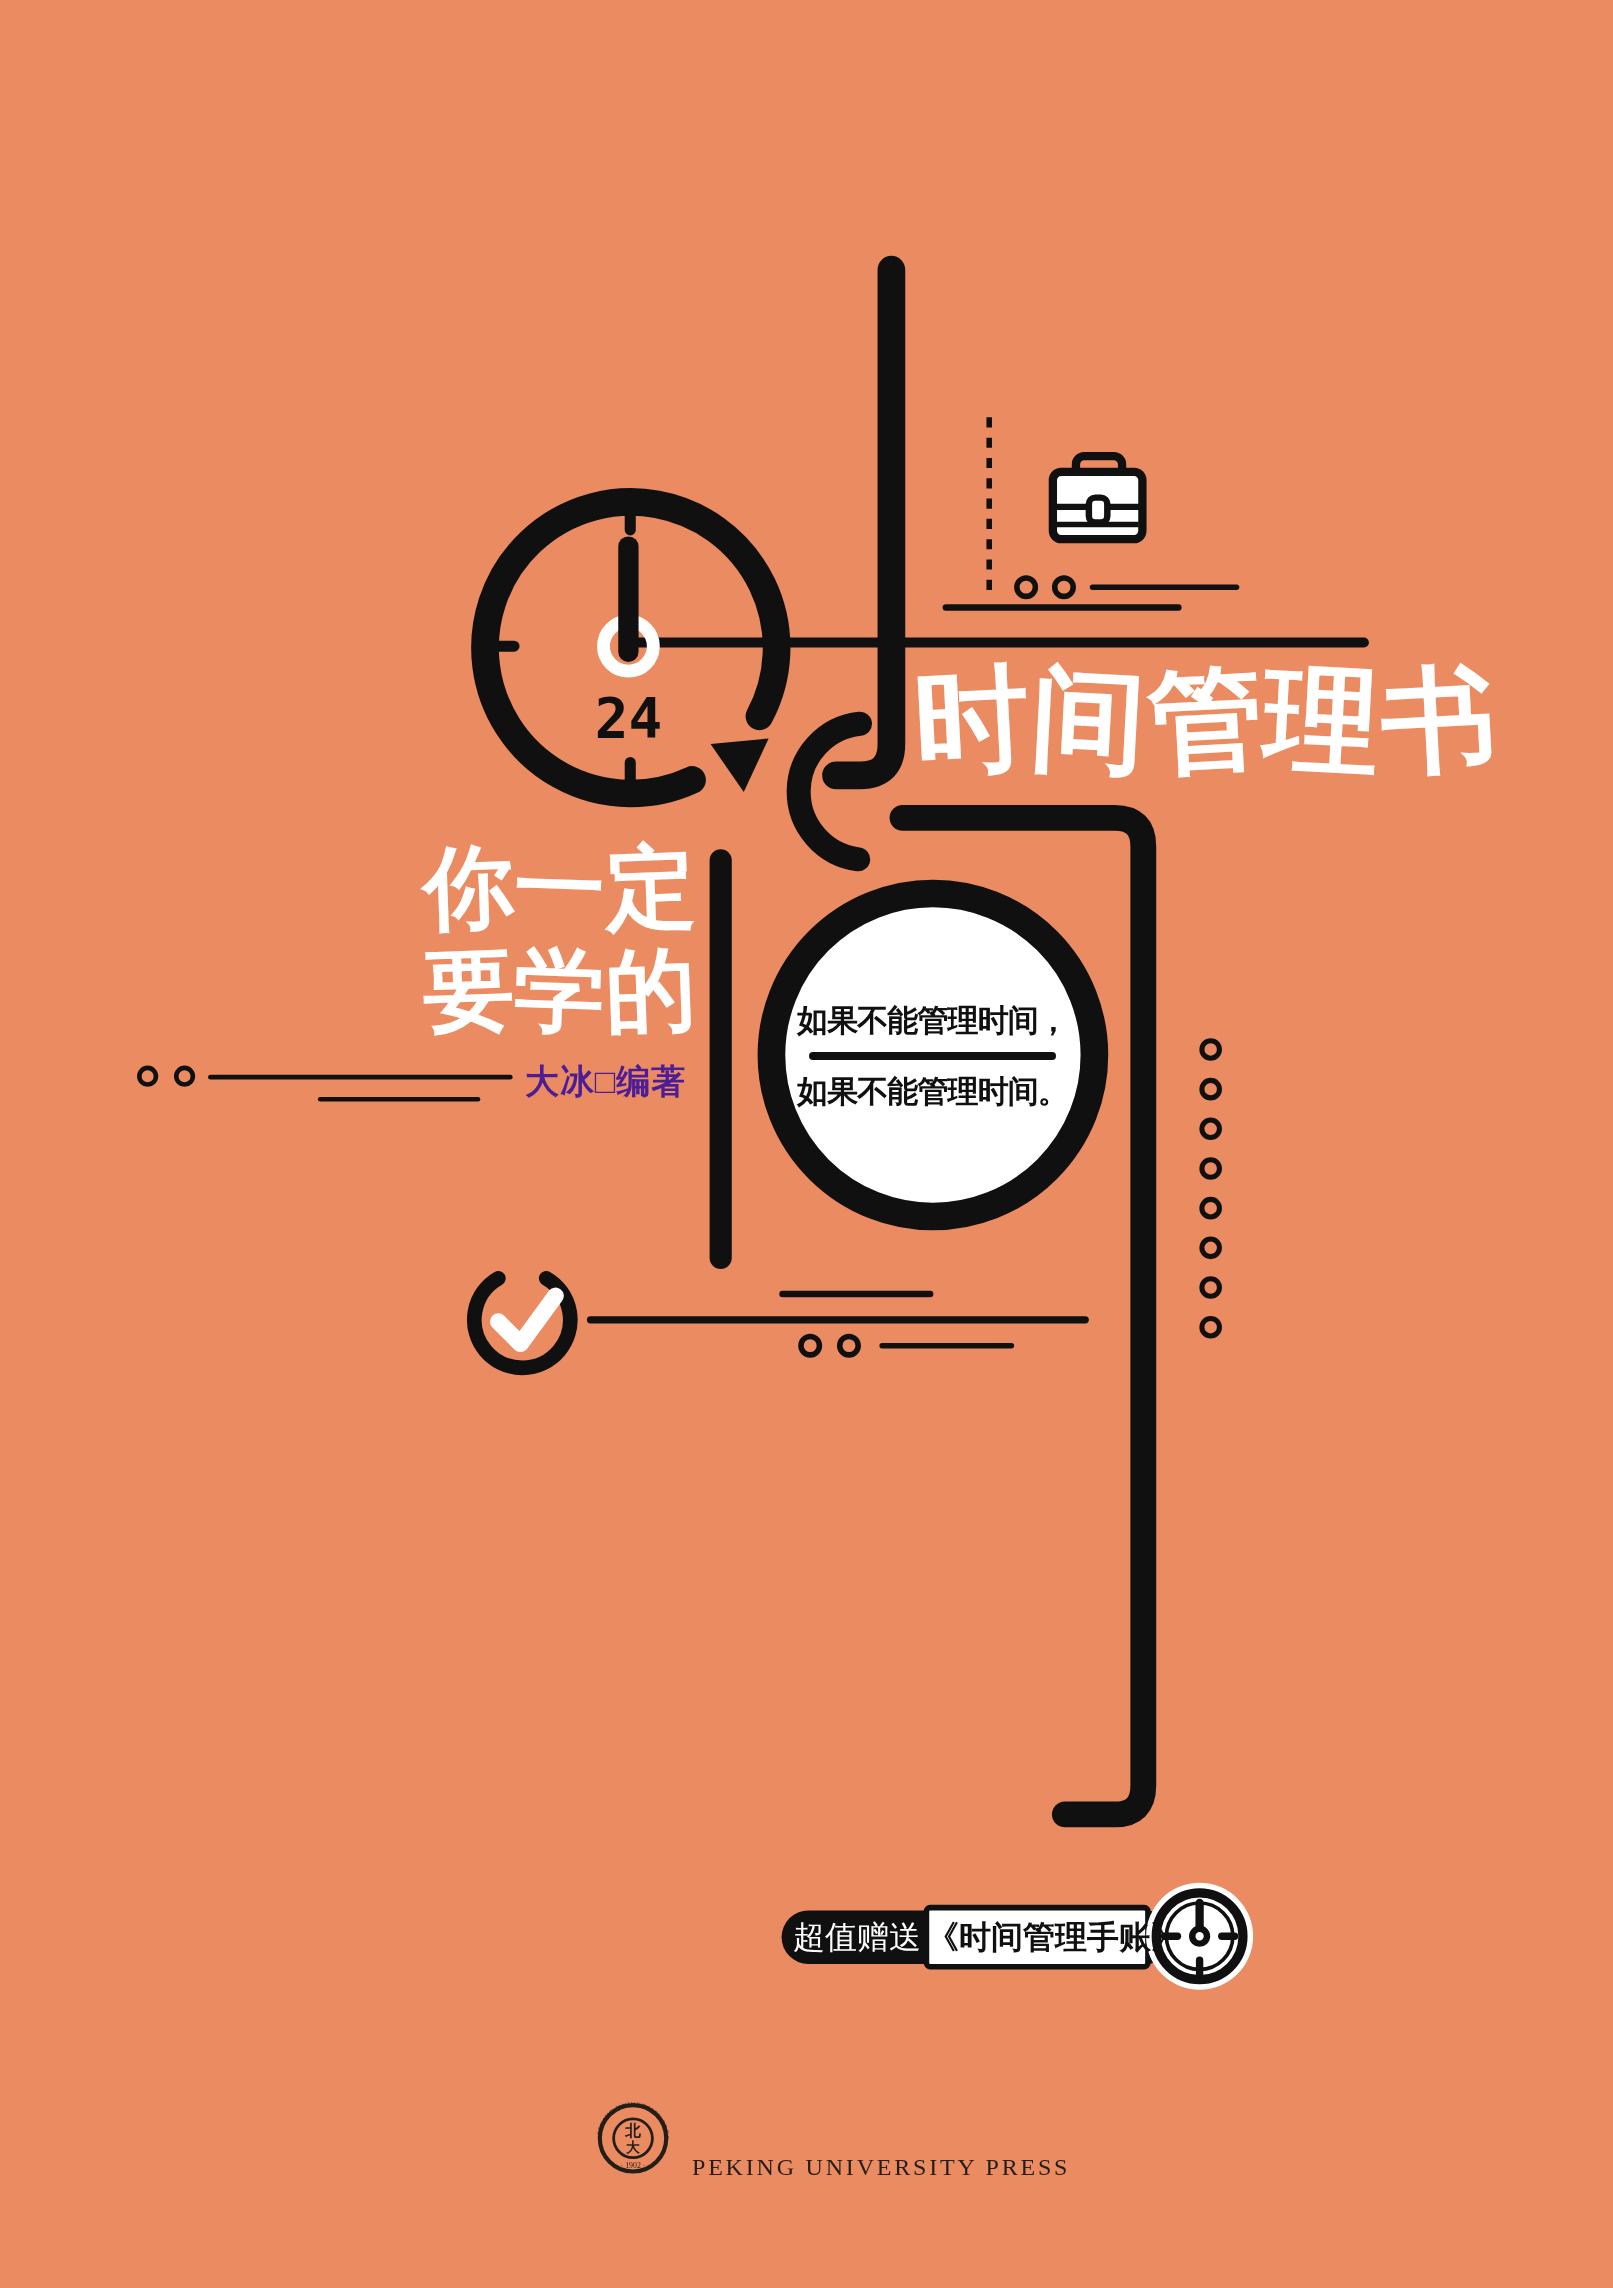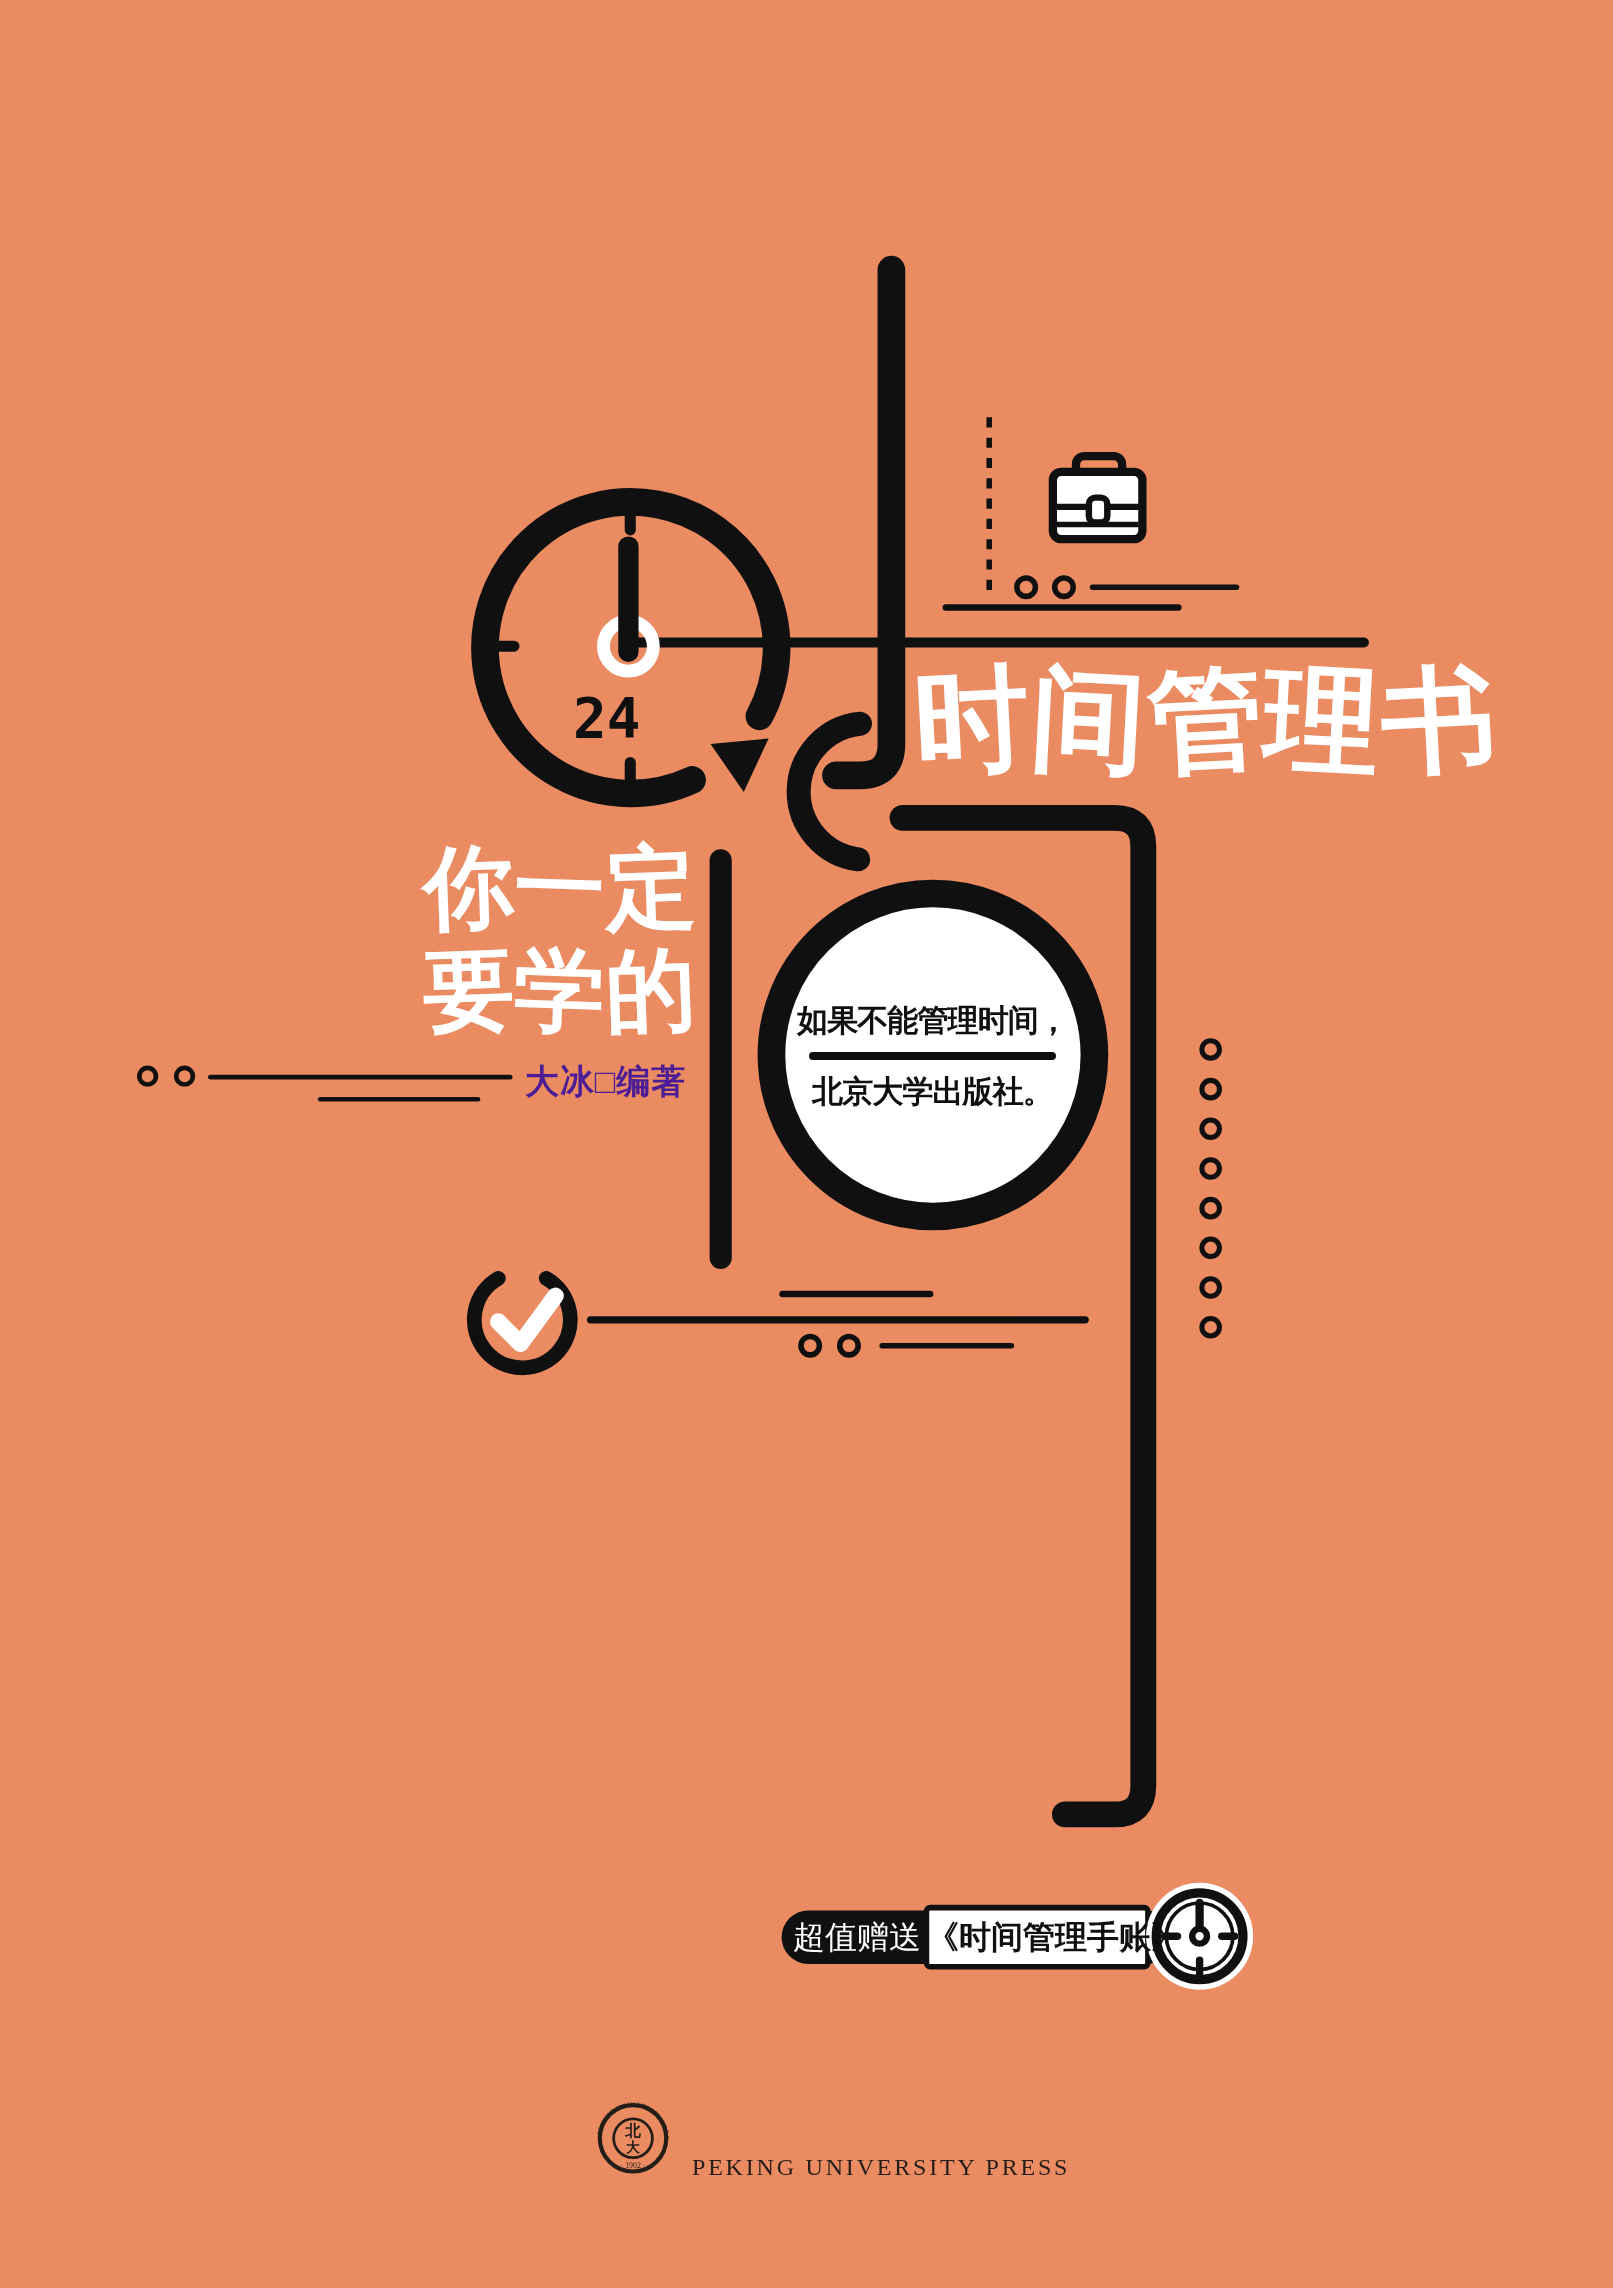--- a/index.html
+++ b/index.html
@@ -23,21 +23,21 @@
   .author{
     left:525px;top:1059px;width:240px;
     font-size:34px;font-weight:bold;color:#4c1d95;letter-spacing:0.9px;white-space:nowrap;
   }
   .quote{
     left:785px;top:1001px;width:295px;text-align:center;color:#101010;
   }
   .q-line{font-size:31px;font-weight:900;line-height:39px;letter-spacing:-0.9px;white-space:nowrap;}
   .q-divider{width:247px;height:8.3px;background:#101010;border-radius:4.6px;margin:12px auto;}
   .clock24{
-    left:573px;top:685px;width:111px;
+    left:573px;top:685px;width:111px;text-align:center;
     font-family:"DejaVu Sans Mono","Liberation Mono",monospace;
     font-size:56px;font-weight:bold;color:#101010;
   }
   .badge-gift{
     left:785px;top:1918px;width:144px;text-align:center;
     font-size:32px;font-weight:400;color:#ffffff;line-height:39px;white-space:nowrap;
   }
   .badge-item{
     left:927px;top:1922px;width:222px;text-align:center;
     font-size:32px;font-weight:900;color:#101010;line-height:31px;white-space:nowrap;
@@ -167,21 +167,21 @@
   <div class="abs subtitle">
     <div><span style="display:inline-block;transform:rotate(-2deg)">你</span><span style="display:inline-block;transform:rotate(2deg)">一</span><span style="display:inline-block;transform:rotate(-2deg)">定</span></div>
     <div><span style="display:inline-block;transform:rotate(-2deg)">要</span><span style="display:inline-block;transform:rotate(2deg)">学</span><span style="display:inline-block;transform:rotate(-2deg)">的</span></div>
   </div>
 
   <div class="abs author">大冰□编著</div>
 
   <div class="abs quote">
     <div class="q-line">如果不能管理时间，</div>
     <div class="q-divider"></div>
-    <div class="q-line">北京大学出版社。</div>
+    <div class="q-line">如果不能管理时间。</div>
   </div>
 
   <div class="abs badge-gift">超值赠送</div>
   <div class="abs badge-item">《时间管理手账》</div>
 
   <div class="abs pub-en">PEKING UNIVERSITY PRESS</div>
 
 </div>
 
 

